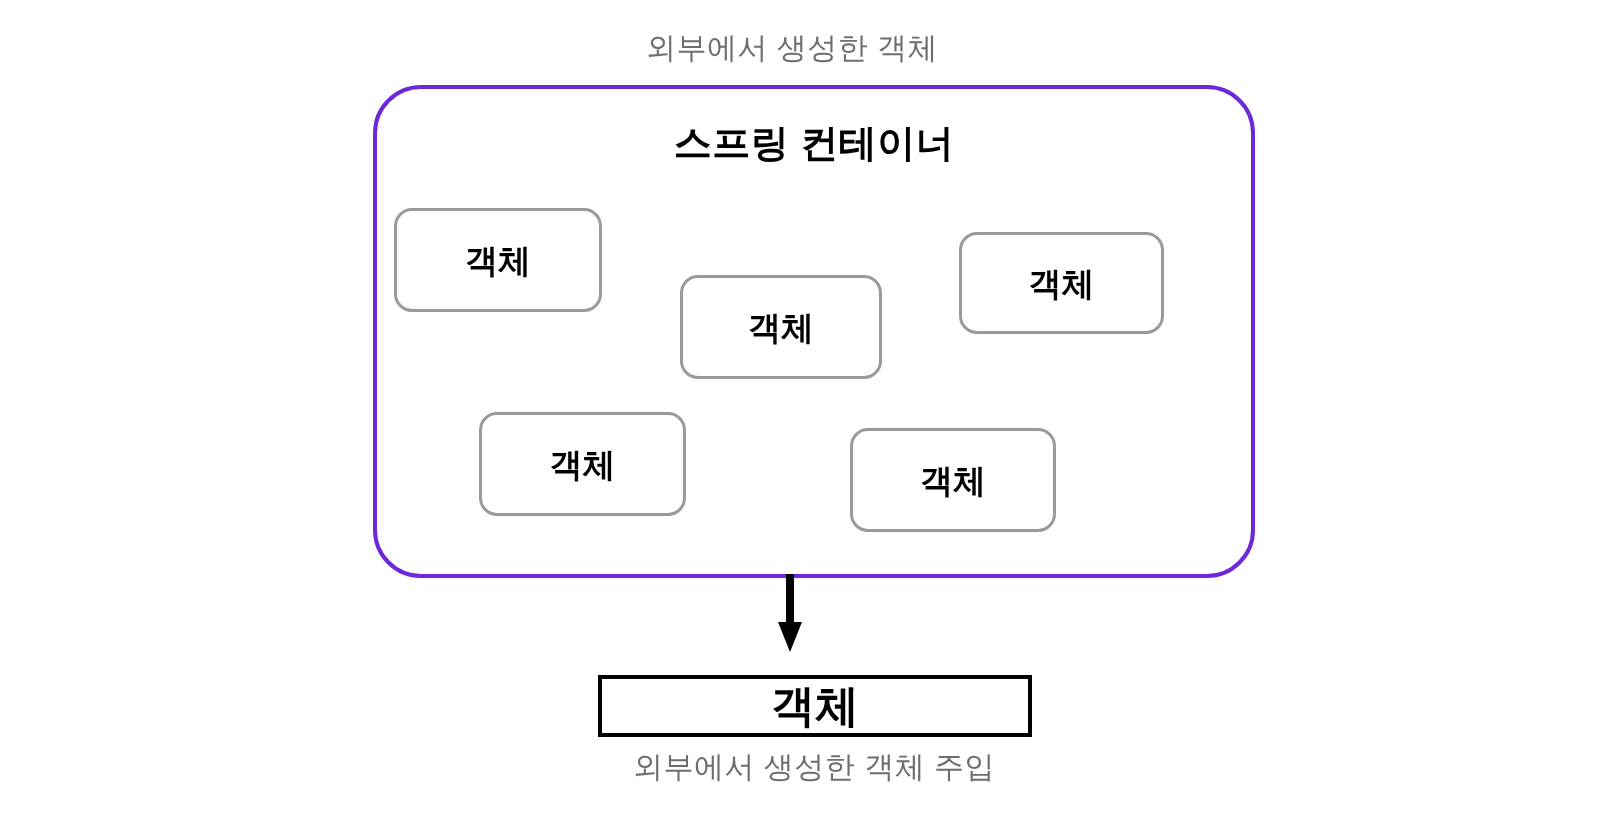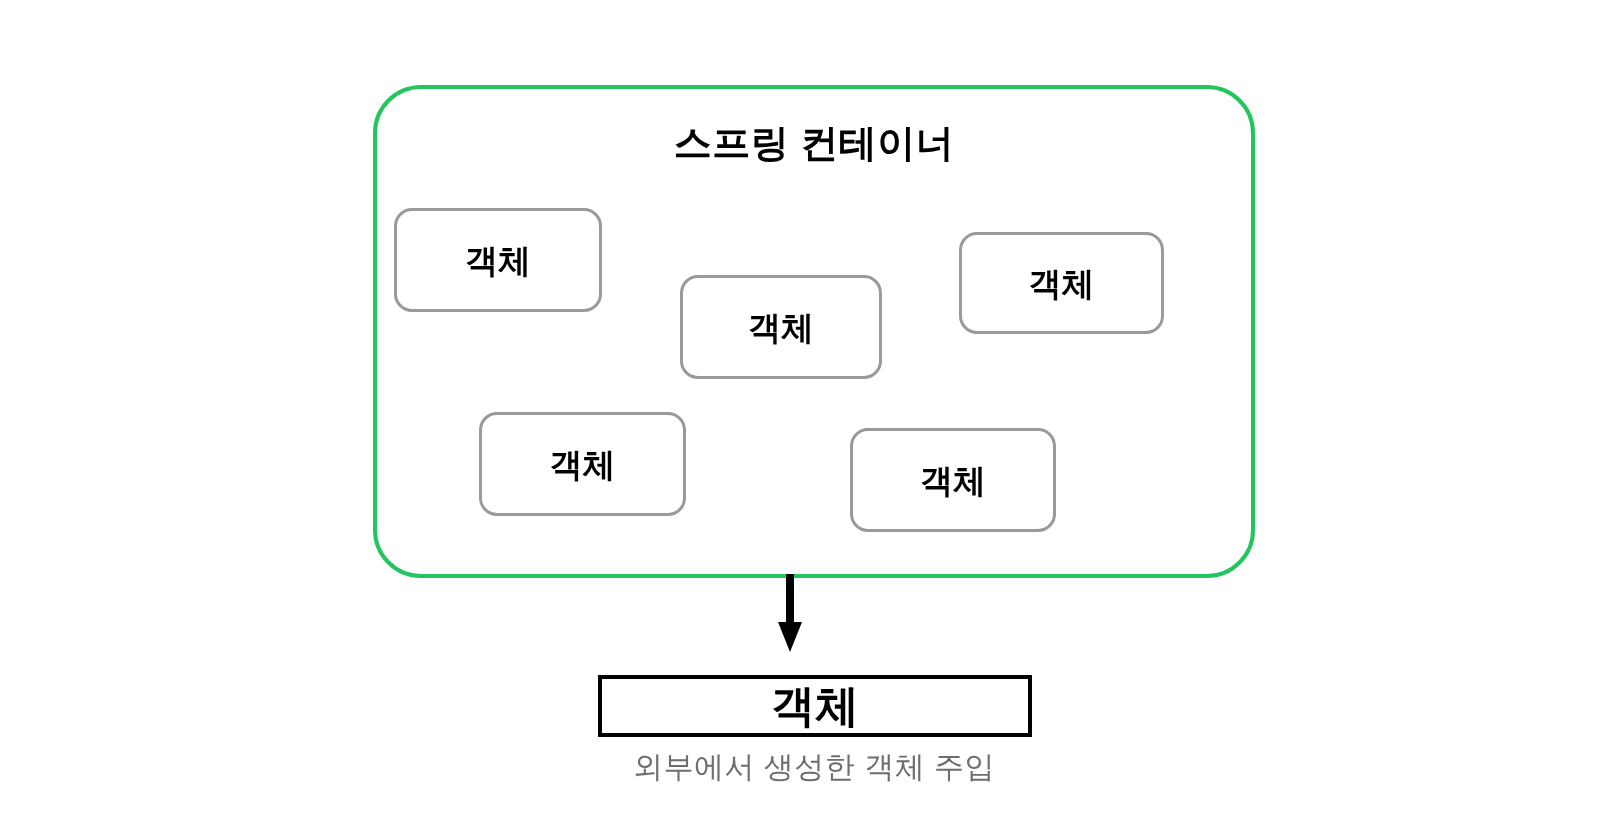--- a/index.html
+++ b/index.html
@@ -41,21 +41,21 @@
   }
 
   
   #spring-container {
     position: absolute;
     left: 373px;
     top: 85px;
     width: 882px;
     height: 493px;
     box-sizing: border-box;
-    border: 4px solid #22c55e;
+    border: 4px solid #6d28d9;
     border-radius: 48px;
     background: #ffffff;
   }
   #container-title {
     position: absolute;
     left: 0;
     top: 35px;
     width: 100%;
     text-align: center;
     font-size: 38px;
@@ -116,20 +116,21 @@
     font-weight: bold;
     color: #000000;
     line-height: 1;
   }
 </style>
 </head>
 <body>
 
 <div id="canvas">
 
+  <div class="caption" id="top-caption">외부에서 생성한 객체</div>
 
   <div id="spring-container">
 
     <div id="container-title">스프링 컨테이너</div>
 
     <div class="obj-box" id="obj-box-1">
       <span class="obj-label">객체</span>
     </div>
 
     <div class="obj-box" id="obj-box-2">

